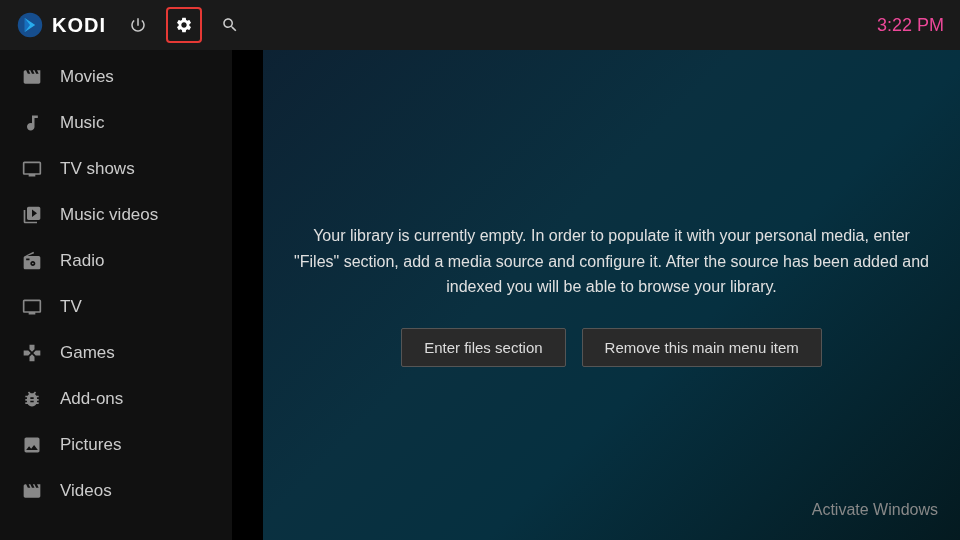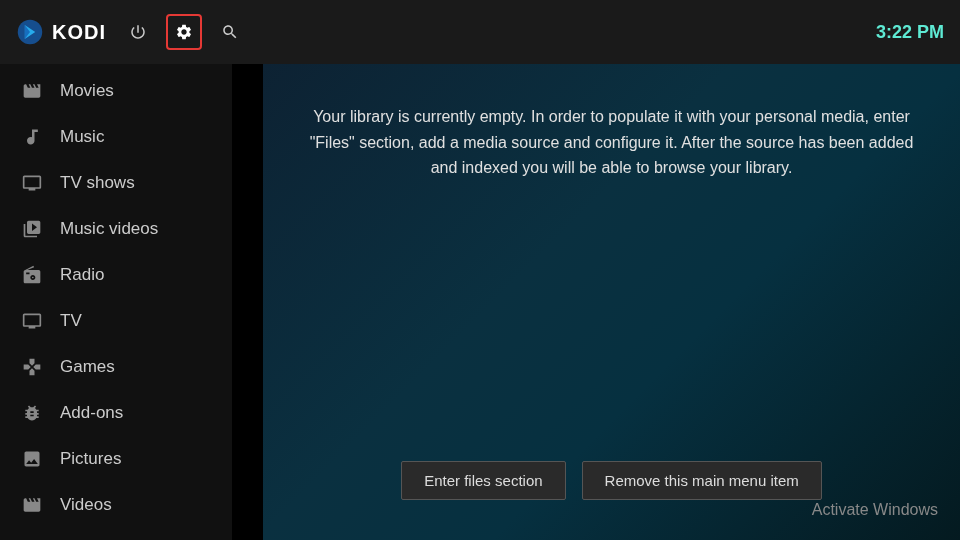--- a/index.html
+++ b/index.html
@@ -9,21 +9,21 @@
       overflow: hidden;
       font-family: 'Segoe UI', Arial, sans-serif;
       background: #000;
       display: flex;
       flex-direction: column;
     }
 
     
     .top-bar {
       width: 100%;
-      height: 64px;
+      height: 50px;
       background: #1a1a1a;
       display: flex;
       align-items: center;
       justify-content: space-between;
       padding: 0 16px;
       flex-shrink: 0;
     }
 
     .top-bar-left {
       display: flex;
@@ -66,23 +66,23 @@
       cursor: pointer;
       border-radius: 4px;
     }
 
     .icon-btn.active {
       border: 2px solid #e53935;
       color: #fff;
     }
 
     .top-bar-time {
-      color: #5eead4;
+      color: #ec4899;
       font-size: 18px;
-      font-weight: 700;
+      font-weight: 400;
     }
 
     
     .main-layout {
       display: flex;
       flex: 1;
       overflow: hidden;
     }
 
     
@@ -121,23 +121,23 @@
       font-size: 17px;
     }
 
     
     .main-content {
       flex: 1;
       background: linear-gradient(135deg, #0d2233 0%, #0a3040 40%, #063040 60%, #041a20 100%);
       display: flex;
       flex-direction: column;
       align-items: center;
-      justify-content: space-between;
+      justify-content: center;
       position: relative;
-      padding: 40px;
+      padding: 24px;
       margin-left: 31px;
     }
 
     .empty-library-text {
       color: #e0e0e0;
       font-size: 16px;
       text-align: center;
       line-height: 1.6;
       max-width: 640px;
       margin-bottom: 28px;

